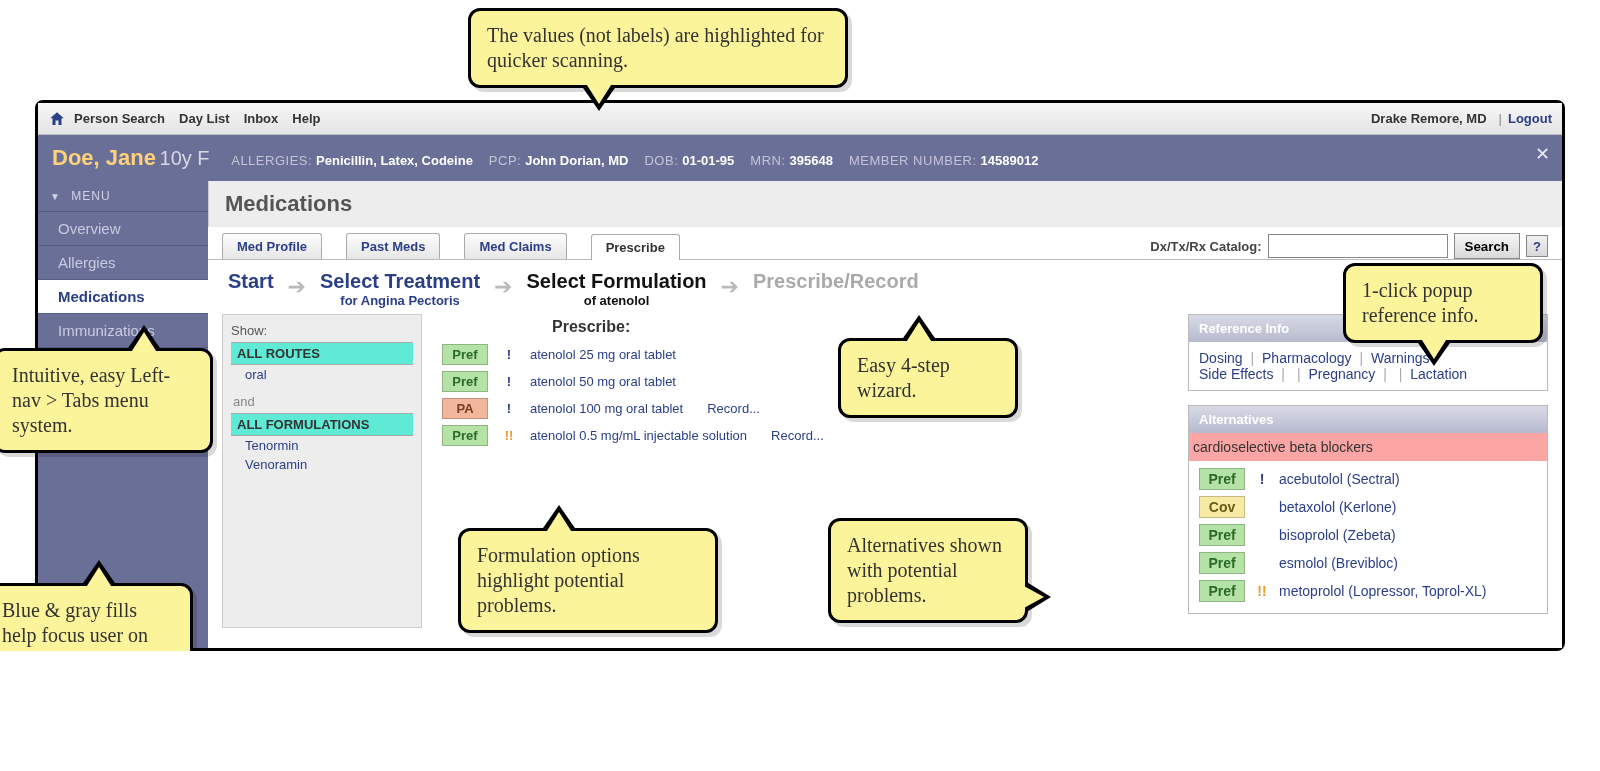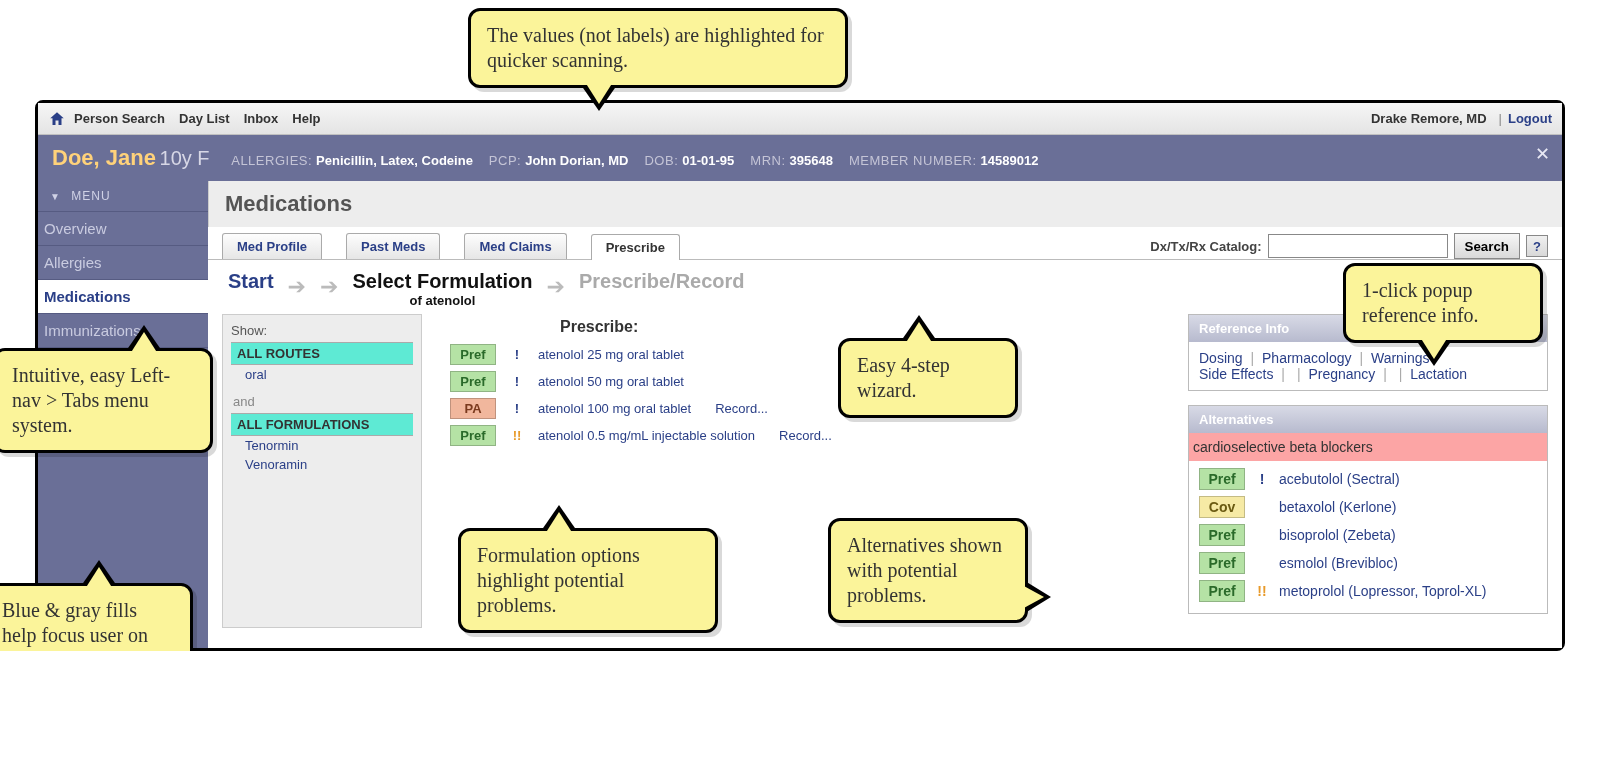--- a/index.html
+++ b/index.html
@@ -22,21 +22,21 @@
   .pth-kv { display:inline-block; margin-right: 16px; font-size: 13px; }
   .pth-kv .lbl { color: #c4c4d6; letter-spacing: .5px; margin-right: 4px; }
   .pth-kv .val { color: #fff; font-weight: bold; }
   .closex { position:absolute; right: 12px; top: 8px; color:#e8e8f4; font-size:18px; cursor:pointer;}
 
   
   .body { display: flex; background: #6a6f97; }
   .leftnav { width: 170px; background: #6a6f97; color: #c9cbe0; padding-bottom: 40px; }
   .leftnav .menuhdr { font-size: 12px; letter-spacing: 1px; padding: 8px 12px; color: #d0d2e6; border-bottom: 1px solid #565b82; cursor:pointer;}
   .leftnav .menuhdr .tri { font-size: 10px; margin-right: 6px; }
-  .leftnav .navitem { padding: 8px 6px; border-bottom: 1px solid #565b82; color: #c9cbe0; cursor:pointer; font-size:15px;}
+  .leftnav .navitem { padding: 8px 20px; border-bottom: 1px solid #565b82; color: #c9cbe0; cursor:pointer; font-size:15px;}
   .leftnav .navitem.active { background: #fff; color: #2a3f87; font-weight: bold; }
 
   .content { flex: 1; background: #fff; }
   .pageTitle { background: #ededed; color: #555; font-size: 22px; font-weight: bold; padding: 10px 16px; border-left:1px solid #ccc;}
   .tabrow { display: flex; align-items: center; padding: 6px 14px 0 14px; gap: 10px; border-bottom: 1px solid #bbb; }
   .tab { background: linear-gradient(#fdfdfd,#e6e6e6); border: 1px solid #aaa; border-bottom: none; padding: 5px 14px; color: #2a3f87; font-weight: bold; cursor:pointer; border-radius: 3px 3px 0 0; }
   .tab.active { background: #fff; color: #333; position: relative; top: 1px; }
   .tabrow .searcharea { margin-left: auto; display:flex; align-items:center; gap:6px; }
   .tabrow .searcharea .lbl { color:#444; font-weight:bold; }
   .tabrow input { width: 180px; height: 24px; border:1px solid #888; padding:0 4px;}
@@ -47,21 +47,21 @@
   .wizard { display:flex; align-items:flex-start; gap: 14px; padding: 10px 20px 6px 20px; }
   .wizard .step { text-align:center; }
   .wizard .step .top { font-size: 20px; font-weight: bold; }
   .wizard .step .sub { font-size: 13px; font-weight: bold; }
   .wizard .blue { color:#2a3f87; }
   .wizard .black { color:#111; }
   .wizard .gray { color:#aaa; }
   .wizard .arrow { font-size: 22px; color:#bbb; padding-top:4px;}
 
   
-  .main3 { display:flex; padding: 0 14px 20px 14px; gap: 28px; }
+  .main3 { display:flex; padding: 0 14px 20px 14px; gap: 20px; }
   .filtercol { width: 200px; background:#ededed; border:1px solid #ccc; padding:8px;}
   .filtercol .flabel { color:#555; margin-bottom:4px;}
   .filtercol .fheader { background:#5eead4; font-weight:bold; border-top:1px solid #aaa; border-bottom:1px solid #aaa; padding:3px 6px; margin-top:4px;}
   .filtercol .fitem { color:#2a3f87; padding:2px 14px; cursor:pointer;}
   .filtercol .and { color:#888; margin: 10px 0 2px 2px;}
 
   .rxcol { flex:1; }
   .rxcol h4 { margin: 4px 0 8px 110px; font-size:16px;}
   .rxrow { display:flex; align-items:center; gap: 14px; margin-bottom:6px;}
   .badge { width:46px; text-align:center; font-weight:bold; padding:2px 0; border:1px solid rgba(0,0,0,.2);}
@@ -155,20 +155,24 @@
           <button>Search</button>
           <span class="qm">?</span>
         </span>
       </div>
 
       <div class="wizard" id="wizard-holder">
           <div class="step">
             <div class="top blue">Start</div>
           </div>
           <div class="arrow">➔</div>
+          <div class="step">
+            <div class="top blue">Select Treatment</div>
+            <div class="sub blue">for Angina Pectoris</div>
+          </div>
           <div class="arrow">➔</div>
           <div class="step">
             <div class="top black">Select Formulation</div>
             <div class="sub black">of atenolol</div>
           </div>
           <div class="arrow">➔</div>
           <div class="step">
             <div class="top gray">Prescribe/Record</div>
           </div>
         </div>

